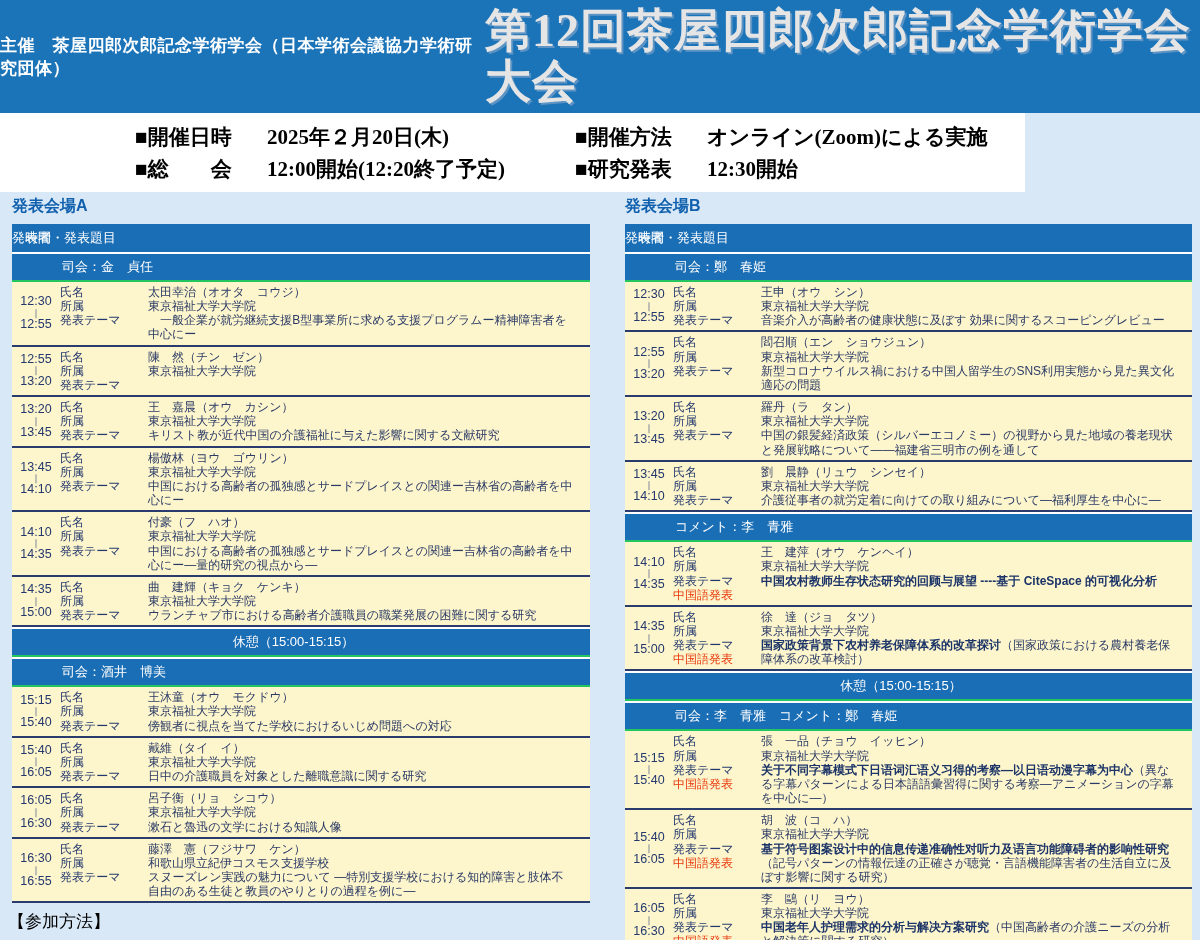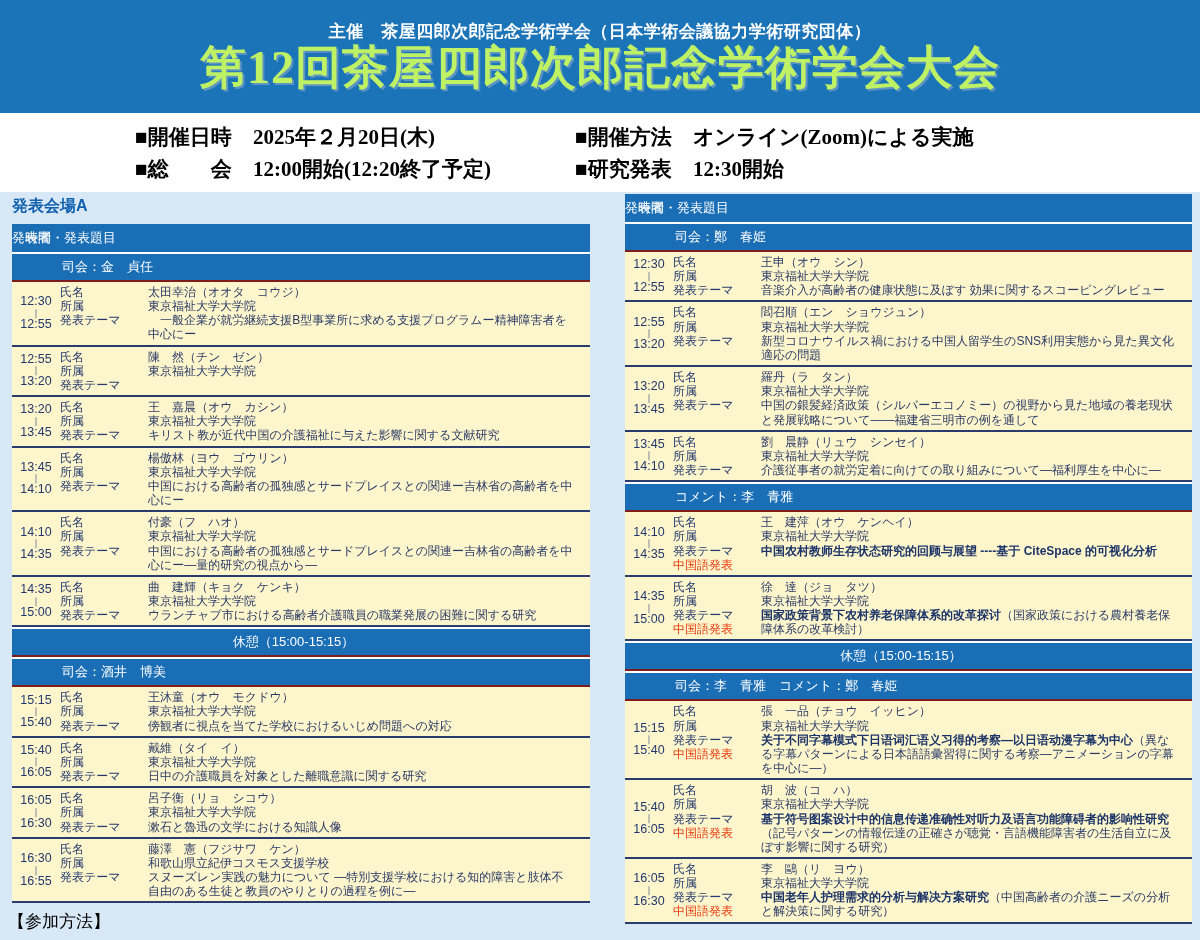--- a/index.html
+++ b/index.html
@@ -13,50 +13,50 @@
     --red:#e8380d;
     --venue-title:#1060ae;
   }
   *{margin:0;padding:0;box-sizing:border-box;}
   html,body{background:#fff;}
   body{width:1200px;font-family:"Liberation Sans","DejaVu Sans",sans-serif;}
   .page{position:relative;width:1200px;height:940px;background:var(--page-bg);overflow:hidden;}
 
   
   .banner{position:absolute;left:0;top:0;width:1200px;height:113px;background:var(--banner-blue);
-          display:flex;flex-direction:column;align-items:center;justify-content:center;}
+          display:flex;align-items:center;justify-content:center;}
   .organizer{color:#fff;font-weight:bold;font-size:17px;letter-spacing:.5px;}
-  .main-title{color:#bef264;font-family:"Liberation Serif","DejaVu Serif",serif;font-weight:bold;
+  .main-title{color:#e5e5e5;font-family:"Liberation Serif","DejaVu Serif",serif;font-weight:bold;
               font-size:46px;letter-spacing:1px;line-height:1.1;
               text-shadow:2px 2px 0 rgba(150,175,205,.55);}
 
   
-  .info-band{position:absolute;left:0;top:113px;width:1200px;height:79px;background:#fff;
+  .info-band{position:absolute;left:0;top:113px;width:1025px;height:79px;background:#fff;
              padding:10px 0 0 135px;}
   .info-grid{display:grid;grid-template-columns:440px auto;row-gap:4px;
              font-family:"Liberation Serif","DejaVu Serif",serif;font-weight:bold;
              font-size:21px;color:#000;}
   .info-item{display:flex;white-space:nowrap;}
   .il{min-width:118px;}
-  .iv{margin-left:0;}
+  .iv{margin-left:14px;}
 
   
   .col{position:absolute;top:194px;}
   .col-left{left:12px;width:578px;}
   .col-right{left:625px;width:567px;}
   .venue-title{color:var(--venue-title);font-weight:bold;font-size:16px;margin:2px 0 7px 0;}
 
   
   .vtable{width:100%;}
   .thead{position:relative;display:flex;align-items:center;background:var(--band-blue);
          color:#fff;font-size:13px;padding:5px 0;}
   .th-time{padding-left:13px;position:relative;z-index:1;font-family:Liberation Mono, monospace;}
   .th-main{position:absolute;left:0;right:0;text-align:left;}
   .band{background:var(--band-blue);color:#fff;font-size:13px;padding:4px 23px 4px 50px;
-        border-top:2px solid #fff;border-bottom:2px solid #7f1d1d;}
+        border-top:2px solid #fff;border-bottom:2px solid #22c55e;}
   .band.center{text-align:center;padding-left:8px;}
   .srow{display:flex;background:var(--cream);border-bottom:2px solid var(--navy-line);padding:2px 0;}
   .time{width:48px;flex:none;display:flex;flex-direction:column;align-items:center;
         justify-content:center;color:var(--navy);font-size:12.5px;line-height:1.08;}
   .tbar{font-size:9px;line-height:1;}
   .sbody{flex:1;display:flex;flex-direction:column;justify-content:center;padding:1px 0;}
   .line{display:flex;font-size:12px;line-height:1.18;color:var(--text-navy);}
   .lab{width:88px;flex:none;color:var(--navy);}
   .lab .red{color:var(--red);display:block;}
   .val{flex:1;padding-right:16px;}
@@ -320,20 +320,21 @@
           </div>
         </div>
     </div>
     <div class="footer">
       <div>【参加方法】</div>
 
     </div>
   </div>
 
   <div class="col col-right">
+    <div class="venue-title">発表会場B</div>
     <div class="vtable">
       <div class="thead">
         <span class="th-main">発表者・発表題目</span>
         <span class="th-time">時間</span>
       </div>
       <div id="venueB-rows">
           <div class="band">司会：鄭　春姫</div>
           <div class="srow">
             <div class="time">
               <span>12:30</span>

